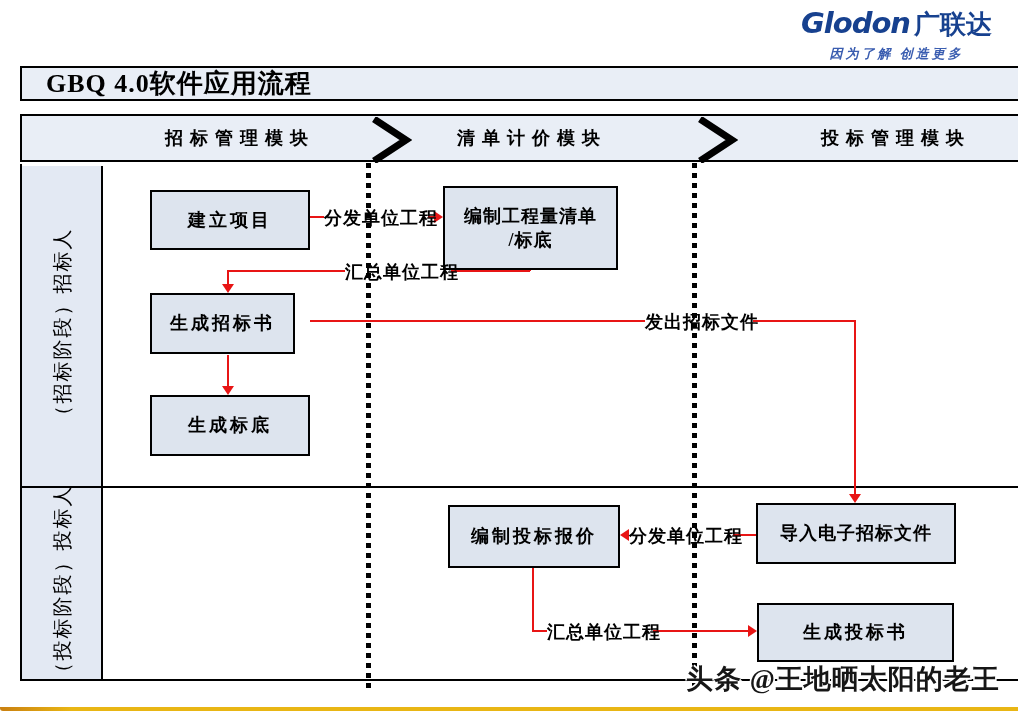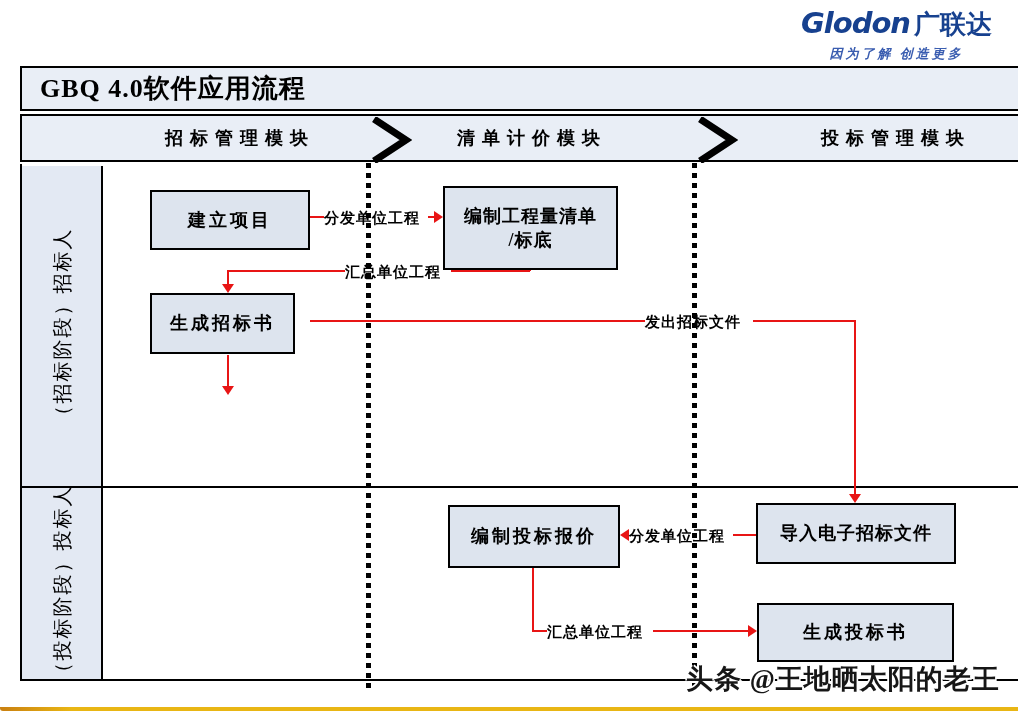--- a/index.html
+++ b/index.html
@@ -15,22 +15,22 @@
   .logo-en { font-family:"DejaVu Sans","Liberation Sans",sans-serif; font-style:italic;
              font-weight:bold; font-size:29px; color:#17418f; letter-spacing:-1px; }
   .logo-cn { font-family:"DejaVu Sans","Liberation Sans",sans-serif; font-weight:bold;
              font-size:26px; color:#17418f; margin-left:4px; }
   .logo-tagline { font-size:13px; color:#3a5db0; letter-spacing:3px; font-style:italic;
                   font-weight:bold; margin-top:3px; }
 
   
   .band { position:absolute; left:20px; width:998px; background:#e9eef6;
           border:2px solid #000; border-right:none; }
-  .title-band { top:66px; height:45px; display:flex; align-items:center;
-                padding-left:18px; font-size:26px; font-weight:bold; letter-spacing:1px; }
+  .title-band { top:66px; height:35px; display:flex; align-items:center;
+                padding-left:24px; font-size:26px; font-weight:bold; letter-spacing:1px; }
   .header-band { top:114px; height:48px; }
   .col-header { position:absolute; top:0; height:100%; display:flex; align-items:center;
                 justify-content:center; font-size:18px; font-weight:bold; letter-spacing:7px; }
   .chevron { position:absolute; }
 
   
   .body-area { position:absolute; left:20px; top:164px; width:998px; height:517px;
                border-left:2px solid #000; border-bottom:2px solid #000; background:#fff; }
   .row-divider { position:absolute; left:20px; top:486px; width:998px; height:2px; background:#000; }
   .lane-cell { position:absolute; left:22px; width:81px; background:#e3e9f3;
@@ -42,22 +42,22 @@
   .vdots { position:absolute; width:5px; top:163px; height:527px; z-index:1;
            background-image:repeating-linear-gradient(to bottom,#000 0,#000 5px,transparent 5px,transparent 10px); }
 
   
   .fbox { position:absolute; background:#dde4ee; border:2.5px solid #000; z-index:3;
           display:flex; align-items:center; justify-content:center; text-align:center; }
   .fbox span { font-size:18px; font-weight:bold; letter-spacing:3px; white-space:pre-line; line-height:1.35; }
 
   
   .rline { position:absolute; background:#e81515; z-index:2; }
-  .rlabel { position:absolute; z-index:5; font-size:15px; font-weight:bold; letter-spacing:1px;
-            white-space:nowrap; text-align:left; transform:translateY(-50%); }
+  .rlabel { position:absolute; z-index:5; font-size:18px; font-weight:bold; letter-spacing:1px;
+            white-space:nowrap; text-align:right; transform:translateY(-50%); }
   .arr { position:absolute; width:0; height:0; z-index:4; }
   .arr-r { border-top:6px solid transparent; border-bottom:6px solid transparent; border-left:9px solid #e81515; }
   .arr-l { border-top:6px solid transparent; border-bottom:6px solid transparent; border-right:9px solid #e81515; }
   .arr-d { border-left:6px solid transparent; border-right:6px solid transparent; border-top:9px solid #e81515; }
 
   
   .watermark { position:absolute; left:686px; top:661px; z-index:6; font-size:27px; font-weight:bold;
                letter-spacing:1px; color:#161616; white-space:nowrap;
                text-shadow:1.5px 1.5px 0 #fff,-1.5px -1.5px 0 #fff,1.5px -1.5px 0 #fff,-1.5px 1.5px 0 #fff; }
   .gold-bar { position:absolute; left:0; top:707px; width:1018px; height:4px; z-index:6;
@@ -108,20 +108,23 @@
   <div class="fbox" style="left:150px;top:190px;width:160px;height:60px;">
     <span>建立项目</span>
   </div>
   <div class="fbox" style="left:443px;top:186px;width:175px;height:84px;">
     <span style="letter-spacing:1px;">编制工程量清单
 /标底</span>
   </div>
   <div class="fbox" style="left:150px;top:293px;width:145px;height:61px;">
     <span>生成招标书</span>
   </div>
+  <div class="fbox" style="left:150px;top:395px;width:160px;height:61px;">
+    <span>生成标底</span>
+  </div>
   <div class="fbox" style="left:448px;top:505px;width:172px;height:63px;">
     <span>编制投标报价</span>
   </div>
   <div class="fbox" style="left:757px;top:603px;width:197px;height:59px;">
     <span>生成投标书</span>
   </div>
   <div class="fbox" style="left:756px;top:503px;width:200px;height:61px;">
     <span style="letter-spacing:1px;">导入电子招标文件</span>
   </div>
 

